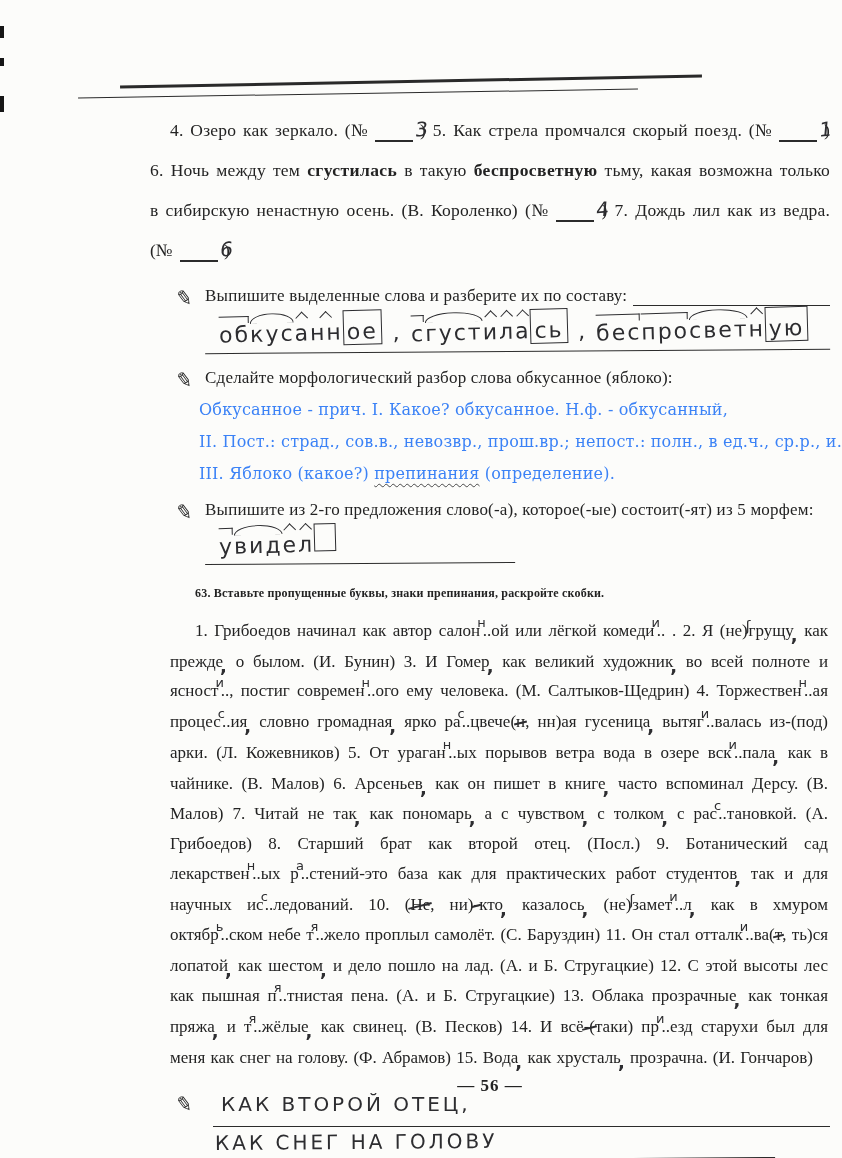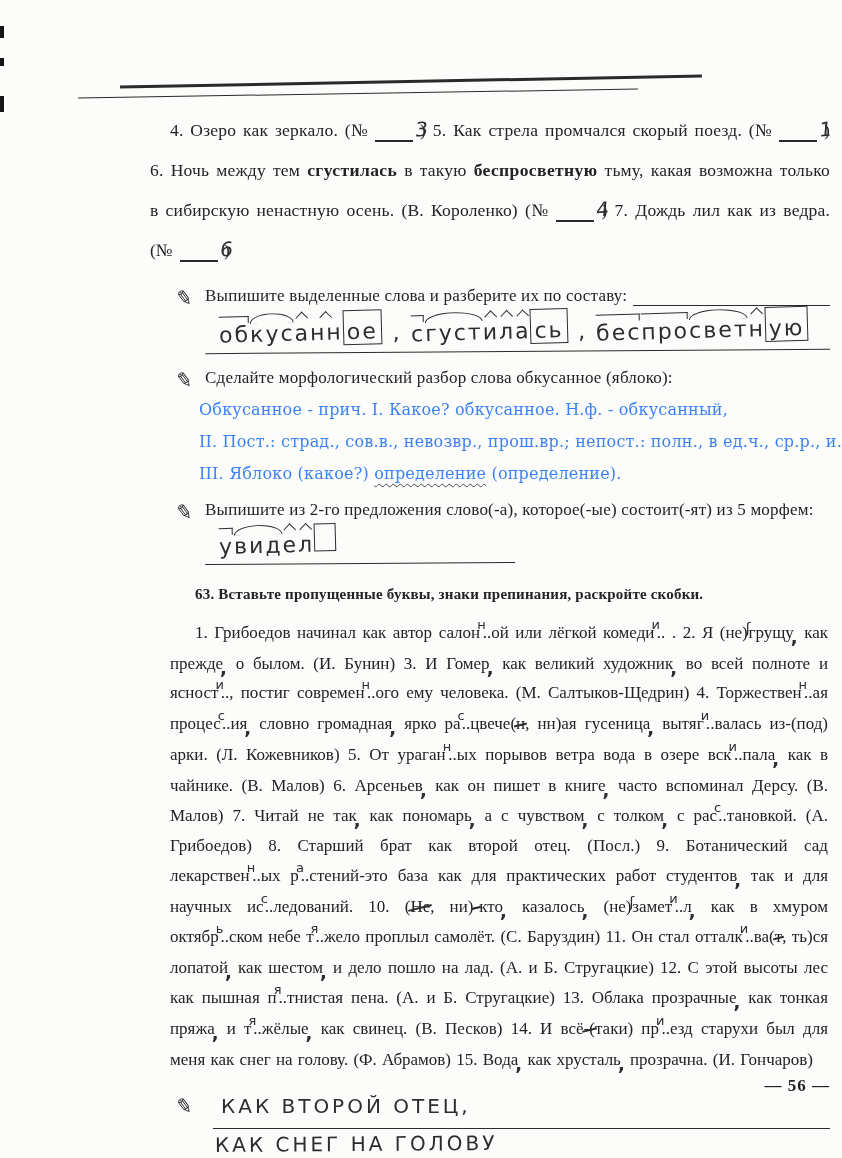--- a/index.html
+++ b/index.html
@@ -55,28 +55,28 @@
   .seg-r::before{content:'';position:absolute;left:0;right:0;top:0;height:9px;border:1.8px solid #2d2d30;border-bottom:none;border-radius:50% 50% 0 0 / 100% 100% 0 0;}
   .seg-s::before{content:'';position:absolute;left:50%;top:1px;width:8px;height:8px;border-left:1.8px solid #2d2d30;border-top:1.8px solid #2d2d30;transform:translateX(-50%) rotate(45deg);}
   .seg-e{border:1.8px solid #2d2d30;padding:8px 3px 0 3px;min-width:14px;min-height:18px;}
 
   
   .morph-lines{margin:6px 0 0 -6px;font-size:16px;line-height:32px;color:#3b82f6;font-family:"DejaVu Serif",serif;letter-spacing:.2px;}
   .morph-lines div{white-space:nowrap;}
   .wavy{text-decoration:underline wavy #4a4a4a 1px;text-underline-offset:4px;}
 
   
-  .ex-heading{font-weight:700;font-size:15px;margin:22px 0 0 45px;letter-spacing:.2px;}
+  .ex-heading{font-weight:700;font-size:12px;margin:22px 0 0 45px;letter-spacing:.2px;}
   .exercise-text{
     margin:14px 0 0 20px;width:658px;
     font-size:17px;line-height:29px;text-align:justify;
     text-indent:25px;word-spacing:1px;
   }
 
-  .page-number{position:absolute;left:150px;bottom:62px;width:680px;text-align:right;font-weight:700;font-size:17px;letter-spacing:1px;}
+  .page-number{position:absolute;left:150px;bottom:62px;width:680px;text-align:center;font-weight:700;font-size:17px;letter-spacing:1px;}
 </style>
 </head>
 <body>
 
 <div class="page">
   <div class="scanline-a"></div>
   <div class="scanline-b"></div>
   <div class="edge-mark em1"></div>
   <div class="edge-mark em2"></div>
   <div class="edge-mark em3"></div>
@@ -93,21 +93,21 @@
       </div>
       <div class="answer-line hw"><span class="hw hw-word"><span class="seg seg-p">об</span><span class="seg seg-r">кус</span><span class="seg seg-s">а</span><span class="seg seg-s">нн</span><span class="seg seg-e">ое</span></span><span class="hw hw-sep"> , </span><span class="hw hw-word"><span class="seg seg-p">с</span><span class="seg seg-r">густ</span><span class="seg seg-s">и</span><span class="seg seg-s">л</span><span class="seg seg-s">а</span><span class="seg seg-e">сь</span></span><span class="hw hw-sep"> , </span><span class="hw hw-word"><span class="seg seg-p">бес</span><span class="seg seg-p">про</span><span class="seg seg-r">свет</span><span class="seg seg-s">н</span><span class="seg seg-e">ую</span></span></div>
     </div>
 
     <div class="task">
       <span class="pencil">✎</span>
       <div class="prompt">Сделайте морфологический разбор слова обкусанное (яблоко):</div>
       <div class="morph-lines">
         <div>Обкусанное - прич. I. Какое? обкусанное. Н.ф. - обкусанный,</div>
         <div>II. Пост.: страд., сов.в., невозвр., прош.вр.; непост.: полн., в ед.ч., ср.р., и.п.;</div>
-        <div>III. Яблоко (какое?) <span class="wavy">определение</span> (определение).</div>
+        <div>III. Яблоко (какое?) <span class="wavy">препинания</span> (определение).</div>
       </div>
     </div>
 
     <div class="task" style="margin-top:10px;">
       <span class="pencil">✎</span>
       <div class="prompt">Выпишите из 2-го предложения слово(-а), которое(-ые) состоит(-ят) из 5 морфем:</div>
       <div class="answer-line hw" style="width:300px;"><span class="hw hw-word"><span class="seg seg-p">у</span><span class="seg seg-r">вид</span><span class="seg seg-s">е</span><span class="seg seg-s">л</span><span class="seg seg-e"></span></span></div>
     </div>
 
     <div class="ex-heading">63. Вставьте пропущенные буквы, знаки препинания, раскройте скобки.</div>

